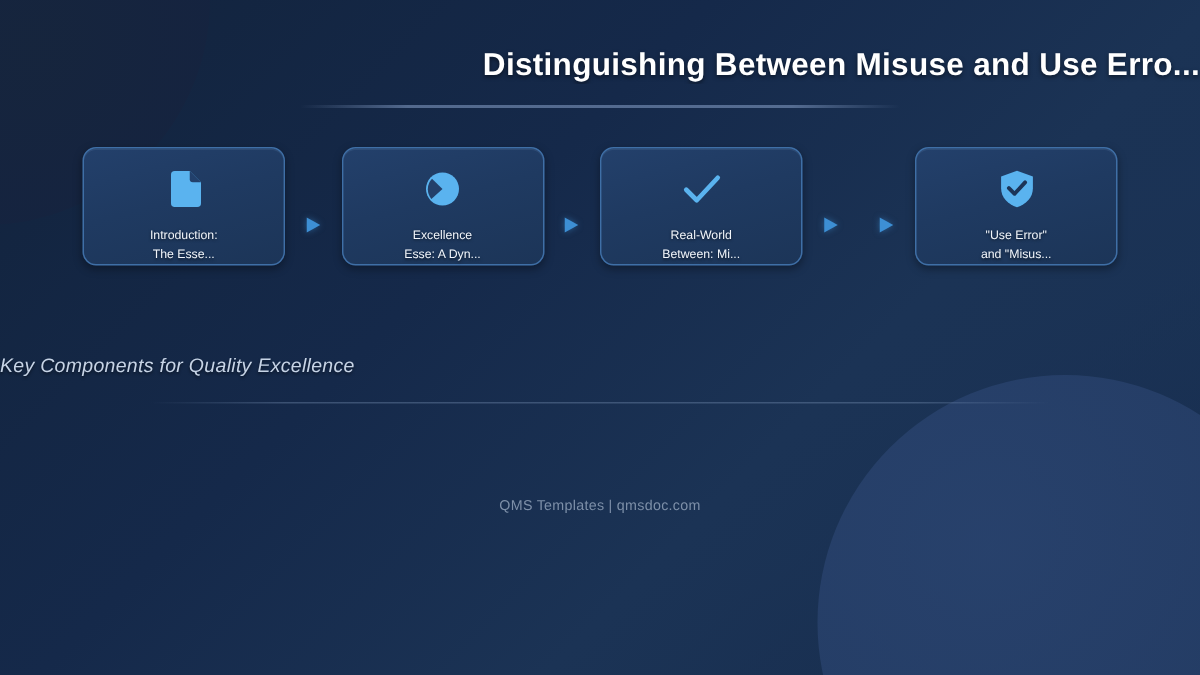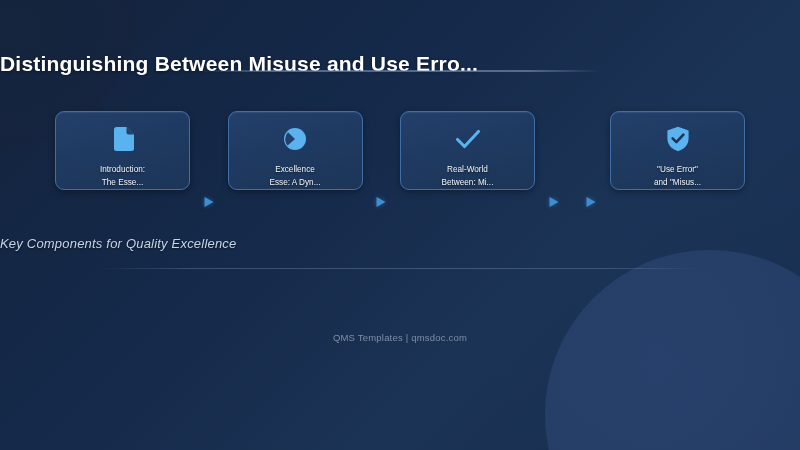--- a/index.html
+++ b/index.html
@@ -38,44 +38,43 @@
     width:120px; height:120px;
     left:-60px; top:250px;
     background:#16294700;
     opacity:.5;
   }
 
   
   .title {
     position:absolute;
     left:0; right:0; top:32px;
-    text-align:left;
+    text-align:right;
     color:#ffffff;
     font-size:21px;
     font-weight:bold;
     letter-spacing:.2px;
     text-shadow:0 1px 3px rgba(0,0,0,.5);
     white-space:nowrap;
     overflow:hidden;
-    margin-top:20px;
   }
   .title-rule {
     position:absolute;
     left:200px; width:400px; top:70px; height:2px;
     background:linear-gradient(90deg, rgba(125,150,190,0) 0%, rgba(135,160,200,.55) 18%, rgba(135,160,200,.55) 82%, rgba(125,150,190,0) 100%);
     border-radius:1px;
   }
 
   
   .flow {
     position:absolute;
     left:55px; top:98px;
     width:690px; height:104px;
     display:flex;
-    align-items:center;
+    align-items:flex-start;
   }
   .card {
     position:relative;
     width:135px;
     border-radius:9px;
     border:1px solid #3f6fa6;
     background:linear-gradient(165deg, #23406b 0%, #1f3a61 45%, #1c3558 100%);
     box-shadow:0 2px 6px rgba(0,0,0,.35), inset 0 1px 0 rgba(140,180,225,.12);
     display:flex;
     flex-direction:column;

